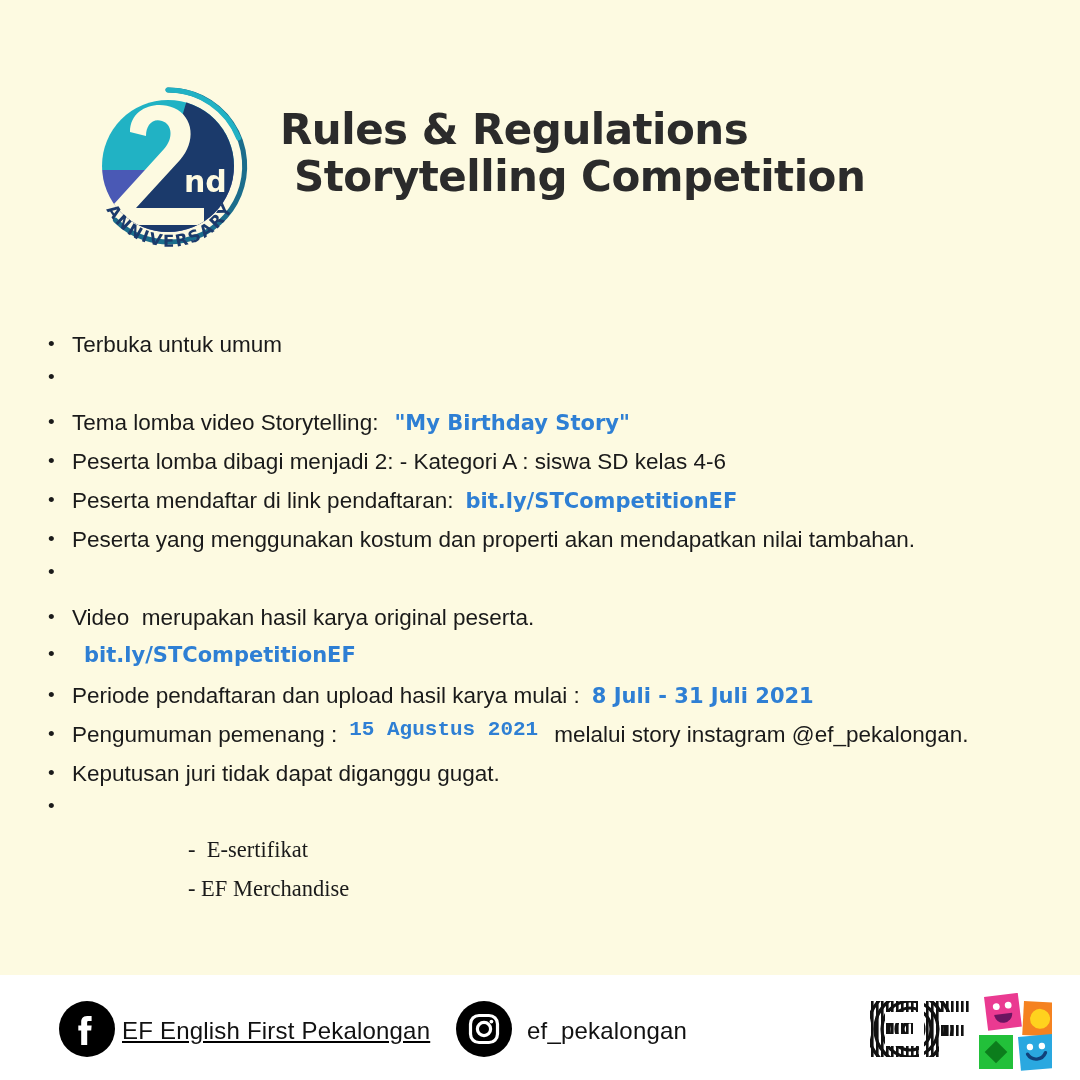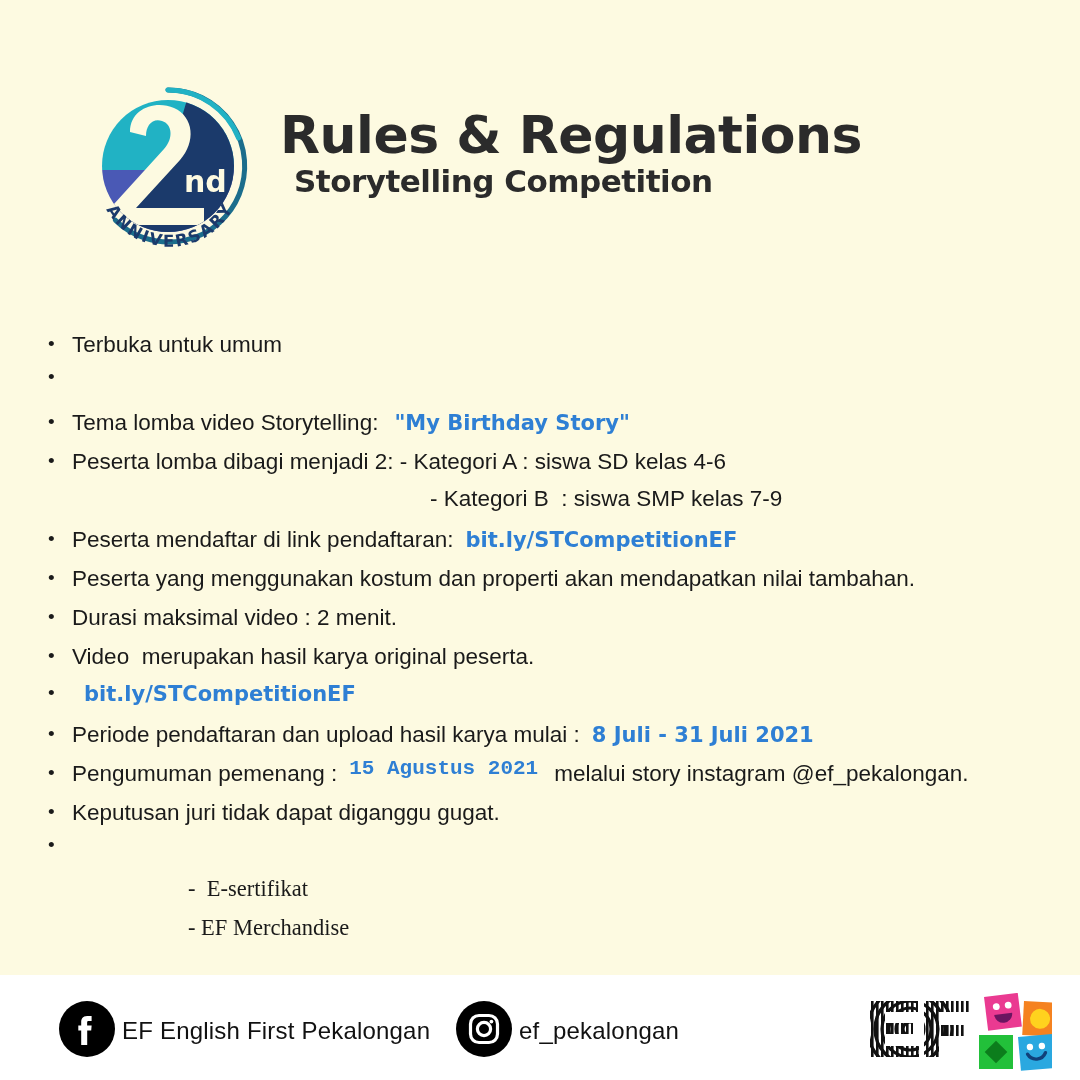--- a/index.html
+++ b/index.html
@@ -50,22 +50,22 @@
     padding-top: 26px;
   }
   .title-line1, .title-line2 {
     font-family: "DejaVu Sans", sans-serif;
     font-weight: bold;
     color: #2b2b2b;
     letter-spacing: -0.5px;
     line-height: 1.12;
     white-space: nowrap;
   }
-  .title-line1 { font-size: 52px; }
-  .title-line2 { font-size: 31px; margin-left: 14px; }
+  .title-line1 { font-size: 42px; }
+  .title-line2 { font-size: 42px; margin-left: 14px; }
 
   
   .rules {
     position: absolute;
     left: 48px;
     top: 330px;
     width: 1000px;
   }
   .rule-row {
     display: flex;
@@ -116,30 +116,30 @@
     top: 975px;
     width: 1080px;
     height: 105px;
     background: #ffffff;
   }
   .social {
     position: absolute;
     display: flex;
     align-items: center;
   }
-  .social-fb { left: 58px; top: 1000px; }
+  .social-fb { left: 58px; top: 1000px; text-decoration: underline; }
   .social-ig { left: 455px; top: 1000px; }
   .social-label {
     font-size: 24px;
     color: #111;
     margin-left: 6px;
     letter-spacing: 0.2px;
     white-space: nowrap;
   }
-  .social-label.ig { margin-left: 6px; }
+  .social-label.ig { margin-left: 14px; }
 
   .ef-logo {
     position: absolute;
     left: 866px;
     top: 993px;
     width: 186px;
     height: 78px;
   }
 </style>
 </head>
@@ -214,39 +214,35 @@
       <span class="bullet">•</span>
       <span class="rule-text">Tema lomba video Storytelling:</span>
       <span class="gap-sm"></span>
       <span class="accent">"My Birthday Story"</span>
     </div>
 
     <div class="rule-row">
       <span class="bullet">•</span>
       <span class="rule-text">Peserta lomba dibagi menjadi 2: - Kategori A : siswa SD kelas 4-6</span>
     </div>
-    <div class="sub-row sub-indent-a">
-      <span class="rule-text">- Kategori B  : siswa SMP kelas 7-9</span>
-    </div>
 
     <div class="rule-row">
       <span class="bullet">•</span>
       <span class="rule-text">Peserta mendaftar di link pendaftaran:</span>
       <span class="gap-md"></span>
       <span class="accent">bit.ly/STCompetitionEF</span>
     </div>
 
     <div class="rule-row">
       <span class="bullet">•</span>
       <span class="rule-text">Peserta yang menggunakan kostum dan properti akan mendapatkan nilai tambahan.</span>
     </div>
 
     <div class="rule-row">
       <span class="bullet">•</span>
-      <span class="rule-text">Durasi maksimal video : 2 menit.</span>
     </div>
 
     <div class="rule-row">
       <span class="bullet">•</span>
       <span class="rule-text">Video  merupakan hasil karya original peserta.</span>
     </div>
 
     <div class="rule-row">
       <span class="bullet">•</span>
       <span class="gap-md"></span>

